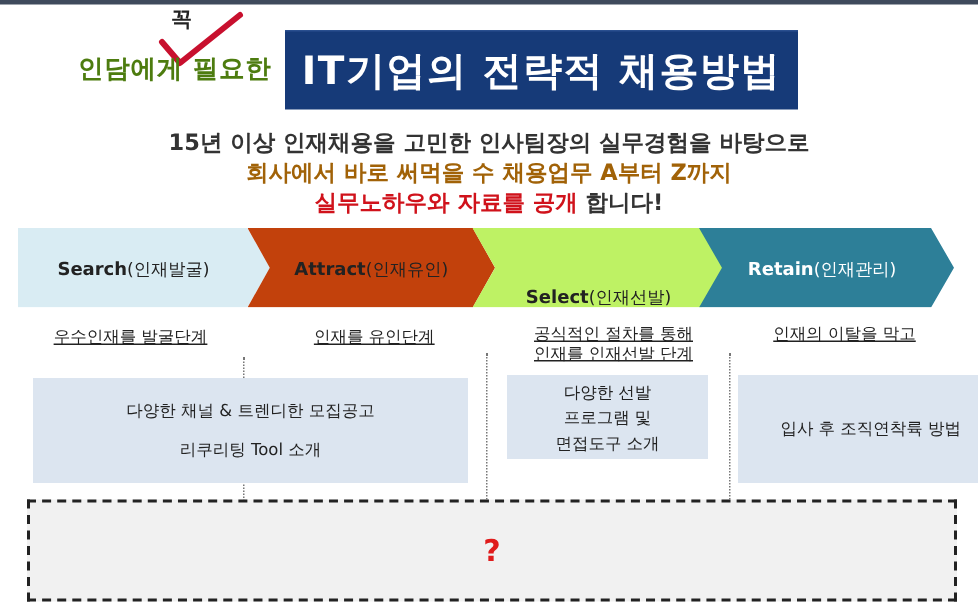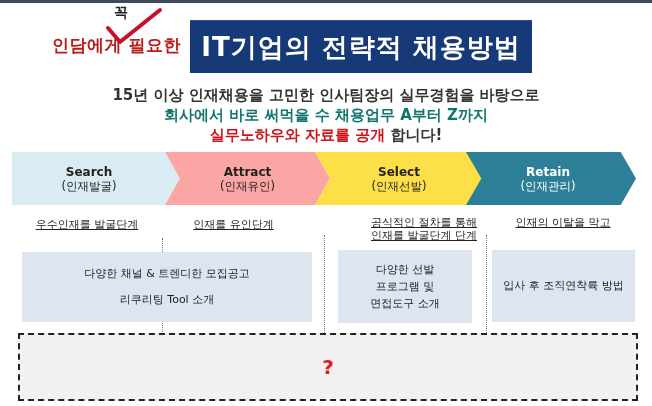--- a/index.html
+++ b/index.html
@@ -2,55 +2,55 @@
 <html><head>
 <meta charset="utf-8">
 <style>
   html, body { margin:0; padding:0; }
   body {
     width:652px; height:406px; overflow:hidden; background:#ffffff; position:relative;
     font-family:"DejaVu Sans", "Liberation Sans", sans-serif;
   }
   .topbar { position:absolute; left:0; top:0; width:652px; height:3px; background:#3f4a5c; }
 
-  .subtitle-left { position:absolute; left:52px; top:34px; font-size:17px; font-weight:bold; color:#b91c1c; letter-spacing:0.5px; }
+  .subtitle-left { position:absolute; left:52px; top:34px; font-size:17px; font-weight:bold; color:#4d7c0f; letter-spacing:0.5px; }
   .kkok { position:absolute; left:114px; top:4px; font-size:14px; font-weight:bold; color:#222; }
   .check { position:absolute; left:104px; top:6px; width:60px; height:40px; }
   .title-box { position:absolute; left:190px; top:20px; width:342px; height:52px; background:#163a78; display:flex; align-items:center; justify-content:center; border-top:1px solid #2a4f8f; }
   .title-text { color:#ffffff; font-size:26px; font-weight:bold; letter-spacing:1px; }
 
   .line { position:absolute; left:0; width:652px; text-align:center; font-weight:bold; font-size:15px; }
   .l1 { top:86px; color:#333; }
-  .l2 { top:106px; color:#0f766e;text-align:center; }
+  .l2 { top:106px; color:#a16207;text-align:center; }
   .l3 { top:126px; }
   .red { color:#d0121b; }
   .dark { color:#333; }
 
-  .chev { position:absolute; top:152px; height:53px; display:flex; flex-direction:column; align-items:center; justify-content:center; font-size:11.5px; line-height:14px; }
+  .chev { position:absolute; top:152px; height:53px; display:flex; flex-direction:row; align-items:center; justify-content:center; font-size:11.5px; line-height:14px; }
   .chev .en { font-weight:bold; font-size:12px; }
   .c1 { left:12px; width:168px; background:#d9ecf3; clip-path:polygon(0 0, 91% 0, 100% 50%, 91% 100%, 0 100%); color:#222; padding-right:14px; box-sizing:border-box; }
-  .c2 { left:165px; width:165px; background:#fca5a5; clip-path:polygon(0 0, 91% 0, 100% 50%, 91% 100%, 0 100%, 9% 50%); color:#222; }
-  .c3 { left:315px; width:168px; background:#fde047; clip-path:polygon(0 0, 91% 0, 100% 50%, 91% 100%, 0 100%, 9% 50%); color:#222; }
+  .c2 { left:165px; width:165px; background:#c2410c; clip-path:polygon(0 0, 91% 0, 100% 50%, 91% 100%, 0 100%, 9% 50%); color:#222; }
+  .c3 { left:315px; width:168px; background:#bef264; clip-path:polygon(0 0, 91% 0, 100% 50%, 91% 100%, 0 100%, 9% 50%); color:#222;align-items:flex-end; }
   .c4 { left:466px; width:170px; background:#2d7f98; clip-path:polygon(0 0, 91% 0, 100% 50%, 91% 100%, 0 100%, 9% 50%); color:#ffffff; padding-right:6px; box-sizing:border-box; }
 
   .stage { position:absolute; text-align:center; font-size:11px; line-height:13px; color:#222; text-decoration:underline; }
   .s1 { left:12px; width:150px; top:218px; }
-  .s2 { left:156px; width:155px; top:218px; }
-  .s3 { left:345px; width:158px; top:216px; }
+  .s2 { left:172px; width:155px; top:218px; }
+  .s3 { left:330px; width:158px; top:216px; }
   .s4 { left:488px; width:150px; top:216px; }
 
   .vdiv { position:absolute; top:235px; width:0; height:98px; border-left:1px dotted #777; }
   .d1 { left:162px; top:238px; }
   .d2 { left:324px; }
   .d3 { left:486px; }
 
   .box { position:absolute; background:#dce5f0; display:flex; flex-direction:column; align-items:center; justify-content:center; font-size:11px; line-height:20px; color:#222; text-align:center; }
   .b1 { left:22px; top:252px; width:290px; height:70px; line-height:26px; }
-  .b2 { left:338px; top:250px; width:134px; height:73px; line-height:17px; }
-  .b3 { left:492px; top:250px; width:143px; height:72px; line-height:24px; }
+  .b2 { left:338px; top:250px; width:134px; height:56px; line-height:17px; }
+  .b3 { left:492px; top:250px; width:143px; height:72px; line-height:24px;padding-left:17px; }
 
   .dashbox { position:absolute; left:18px; top:333px; width:616px; height:64px; border:2px dashed #222; background:#f1f1f1; display:flex; align-items:center; justify-content:center; }
   .q { color:#e01b1b; font-weight:bold; font-size:20px; }
 </style>
 </head>
 <body>
 
 <div class="topbar"></div>
 
 <svg class="check" viewBox="0 0 60 40">
@@ -82,21 +82,21 @@
 </div>
 <div class="chev c4">
   <span class="en">Retain</span>
   <span>(인재관리)</span>
 </div>
 
 <div class="stage s1">우수인재를 발굴단계</div>
 <div class="stage s2">인재를 유인단계</div>
 <div class="stage s3">
   <div>공식적인 절차를 통해</div>
-  <div>인재를 발굴단계 단계</div>
+  <div>인재를 인재선발 단계</div>
 </div>
 <div class="stage s4">
   <div>인재의 이탈을 막고</div>
 </div>
 
 <div class="vdiv d1"></div>
 <div class="vdiv d2"></div>
 <div class="vdiv d3"></div>
 
 <div class="box b1">

